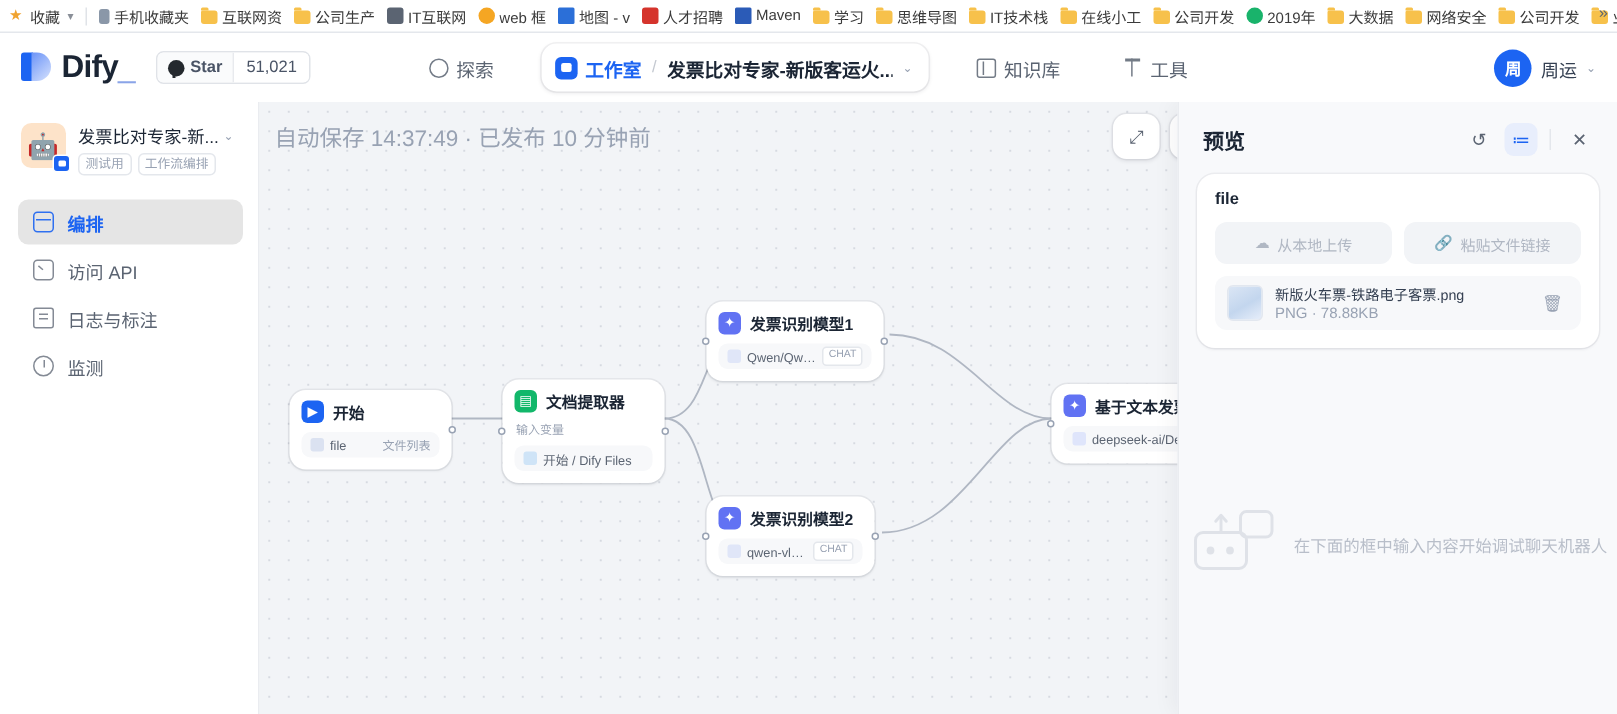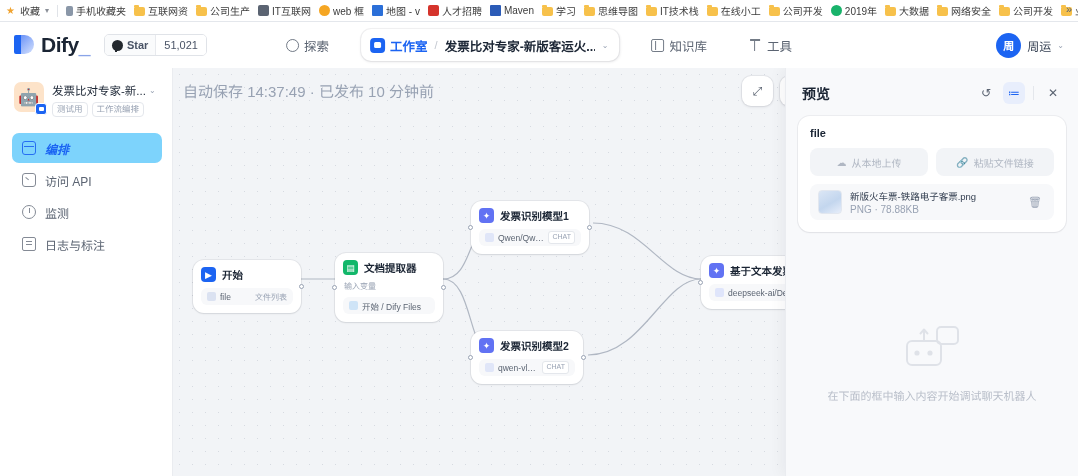--- a/index.html
+++ b/index.html
@@ -174,21 +174,21 @@
     font-size:8.5px; color:#98a2b3;
     border:1px solid #e4e7ec; border-radius:4px;
     padding:1px 4px; line-height:1.3; white-space:nowrap;
   }
   .menu { margin-top:16px; display:flex; flex-direction:column; gap:2px; }
   .menu-item {
     display:flex; align-items:center; gap:9px;
     height:30px; padding:0 10px; border-radius:7px;
     font-size:12px; color:#5b6472; cursor:pointer;
   }
-  .menu-item.active { background:#7dd3fc; color:#1c64f2; font-weight:600;font-style:italic; }
+  .menu-item.active { background:#e5e5e5; color:#1c64f2; font-weight:600; }
   .m-ico { width:14px;height:14px;flex:0 0 auto;position:relative; }
   .m-ico.sq { border:1.5px solid currentColor; border-radius:3px; opacity:.9; }
   .m-ico.sq:after{content:'';position:absolute;left:1px;top:3.5px;right:1px;height:1.5px;background:currentColor;}
   .m-ico.api { border:1.5px solid currentColor; border-radius:3px; opacity:.75; }
   .m-ico.api:after{content:'';position:absolute;left:2px;top:4px;width:4px;height:1.4px;background:currentColor;transform:rotate(40deg);}
   .m-ico.log { border:1.5px solid currentColor; border-radius:2px; opacity:.75; }
   .m-ico.log:after{content:'';position:absolute;left:2.5px;top:3px;width:6px;height:1.2px;background:currentColor;box-shadow:0 3px 0 currentColor;}
   .m-ico.mon { border:1.5px solid currentColor; border-radius:50%; opacity:.75; }
   .m-ico.mon:after{content:'';position:absolute;left:5.5px;top:2px;width:1.2px;height:5px;background:currentColor;}
 
@@ -306,21 +306,21 @@
   .file-thumb {
     width:24px;height:24px;border-radius:4px;flex:0 0 auto;
     background:linear-gradient(150deg,#dbe6f5 0%,#c3d6ee 55%,#e7eefa 100%);
     border:1px solid #e2e7ef;
   }
   .file-meta { min-width:0; flex:1; }
   .file-name { font-size:9.5px; color:#354052; white-space:nowrap; overflow:hidden; text-overflow:ellipsis; font-weight:500;}
   .file-sub { font-size:10px; color:#98a2b3; margin-top:1px; }
   .trash { color:#98a2b3; font-size:11px; cursor:pointer; padding:4px; }
   .chat-empty {
-    flex:1; display:flex; flex-direction:column;
+    flex:1; display:flex; flex-direction:row;
     align-items:center; justify-content:center; gap:12px;
     padding-bottom:30px;
     margin-top:48px;
   }
   .chat-empty-ico { opacity:.55; }
   .chat-empty-text { font-size:11px; color:#b8bec9; }
 
   
   .ghost {
     position:absolute; opacity:.5;
@@ -480,26 +480,26 @@
   <div class="menu">
     <div class="menu-item active">
       <span class="m-ico sq"></span>
       <span>编排</span>
     </div>
     <div class="menu-item">
       <span class="m-ico api"></span>
       <span>访问 API</span>
     </div>
     <div class="menu-item">
+      <span class="m-ico log"></span>
+      <span>日志与标注</span>
+    </div>
+    <div class="menu-item">
       <span class="m-ico mon"></span>
       <span>监测</span>
-    </div>
-    <div class="menu-item">
-      <span class="m-ico log"></span>
-      <span>日志与标注</span>
     </div>
   </div>
 </div>
 
 <div class="canvas">
   <div class="autosave">自动保存 14:37:49 · 已发布 10 分钟前</div>
 
   <svg class="edges">
     <path d="M128,211 L162,211" stroke="#b0b7c3" stroke-width="1.2" fill="none"></path>
     <path d="M270,211 C300,211 295,155 320,155" stroke="#b0b7c3" stroke-width="1.2" fill="none"></path>

